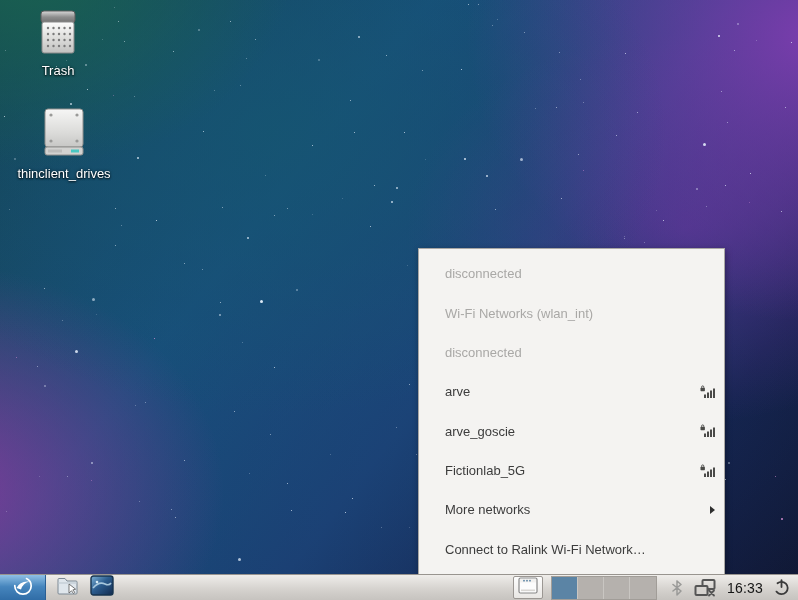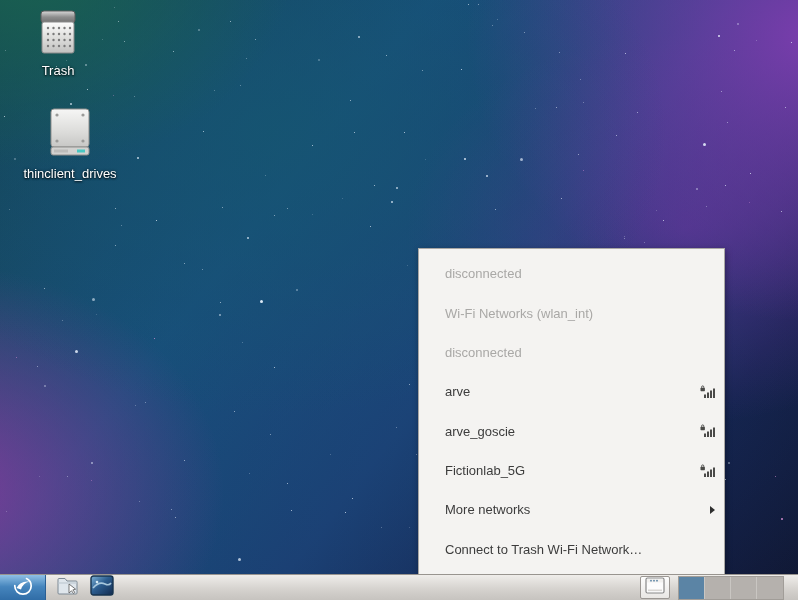--- a/index.html
+++ b/index.html
@@ -22,21 +22,21 @@
 
   
   .desk-icon { position:absolute; width:116px; display:flex; flex-direction:column; align-items:center; cursor:default; }
   .desk-icon .glyph { display:block; }
   .desk-icon .label {
     margin-top:5px; color:#ffffff; font-size:13px; line-height:15px; text-align:center;
     text-shadow:0 1px 2px rgba(0,0,0,0.85), 0 0 3px rgba(0,0,0,0.6);
     word-break:break-all; max-width:112px;
   }
   #icon-trash { left:0px; top:10px; }
-  #icon-thinclient { left:12px; top:107px; }
+  #icon-thinclient { left:6px; top:107px; }
 
   
   .net-menu {
     position:absolute; left:418px; top:248px; width:307px; height:327px;
     background:#f4f3f1; border:1px solid #a9a7a4; box-shadow:1px 2px 6px rgba(0,0,0,0.35);
     padding:5px 0; display:flex; flex-direction:column;
   }
   .menu-item {
     flex:1 1 auto; display:flex; align-items:center;
     padding:0 9px 0 26px; font-size:13px; color:#3c3c3c; white-space:nowrap;
@@ -371,21 +371,21 @@
           </svg>
         </span>
       </div>
       <div class="menu-item">
         <span class="mi-label">More networks</span>
         <span class="mi-icon">
           <span class="submenu-arrow"></span>
         </span>
       </div>
       <div class="menu-item">
-        <span class="mi-label">Connect to Trash Wi-Fi Network…</span>
+        <span class="mi-label">Connect to Ralink Wi-Fi Network…</span>
         <span class="mi-icon"></span>
       </div>
     </div>
 
   <div class="taskbar">
     <div class="start-btn">
       <span>
         <svg width="22" height="22" viewBox="0 0 22 22">
           <circle cx="11" cy="11" r="8.2" fill="none" stroke="#ffffff" stroke-width="1.7" stroke-dasharray="36 16" stroke-dashoffset="10" stroke-linecap="round"></circle>
           <path d="M4.5,13 Q8,5.5 17.5,6.5 Q11,8 9,14.5 Z" fill="#ffffff"></path>
@@ -436,14 +436,35 @@
       </span>
     </div>
 
     <div class="pager" id="pager">
         <div class="ws-cell active"></div>
         <div class="ws-cell"></div>
         <div class="ws-cell"></div>
         <div class="ws-cell"></div>
       </div>
 
+    <div class="tray">
+      <span class="tray-icon">
+        <svg width="12" height="16" viewBox="0 0 12 16">
+          <path d="M6,1 L6,15 M6,1 L10,4.5 L2,11 M2,4.5 L10,11 L6,15" stroke="#9a9a98" stroke-width="1.5" fill="none" stroke-linejoin="round" stroke-linecap="round"></path>
+        </svg>
+      </span>
+      <span class="tray-icon">
+        <svg width="24" height="19" viewBox="0 0 24 19">
+          <rect x="9.5" y="2" width="12" height="9" rx="1" fill="none" stroke="#555" stroke-width="2"></rect>
+          <rect x="2.5" y="8" width="12" height="9" rx="1" fill="#d6d3cf" stroke="#555" stroke-width="2"></rect>
+          <path d="M16,12.5 L21,17.5 M21,12.5 L16,17.5" stroke="#555" stroke-width="1.8" stroke-linecap="round"></path>
+        </svg>
+      </span>
+      <span class="clock">16:33</span>
+      <span class="tray-icon">
+        <svg width="17" height="17" viewBox="0 0 17 17">
+          <circle cx="8.5" cy="9" r="6.2" fill="none" stroke="#3a3a3a" stroke-width="1.8" stroke-dasharray="30 9" stroke-dashoffset="-24.2" stroke-linecap="round"></circle>
+          <line x1="8.5" y1="1.2" x2="8.5" y2="8" stroke="#3a3a3a" stroke-width="1.8" stroke-linecap="round"></line>
+        </svg>
+      </span>
+    </div>
   </div>
 </div>
 
 </body></html>

